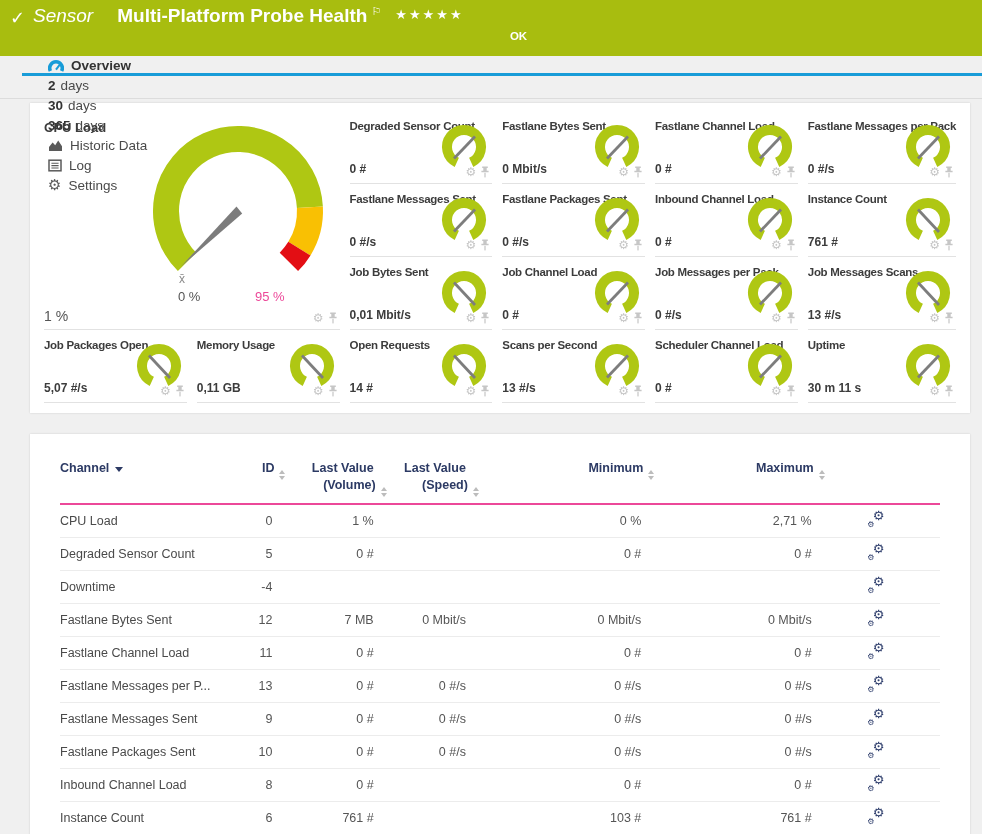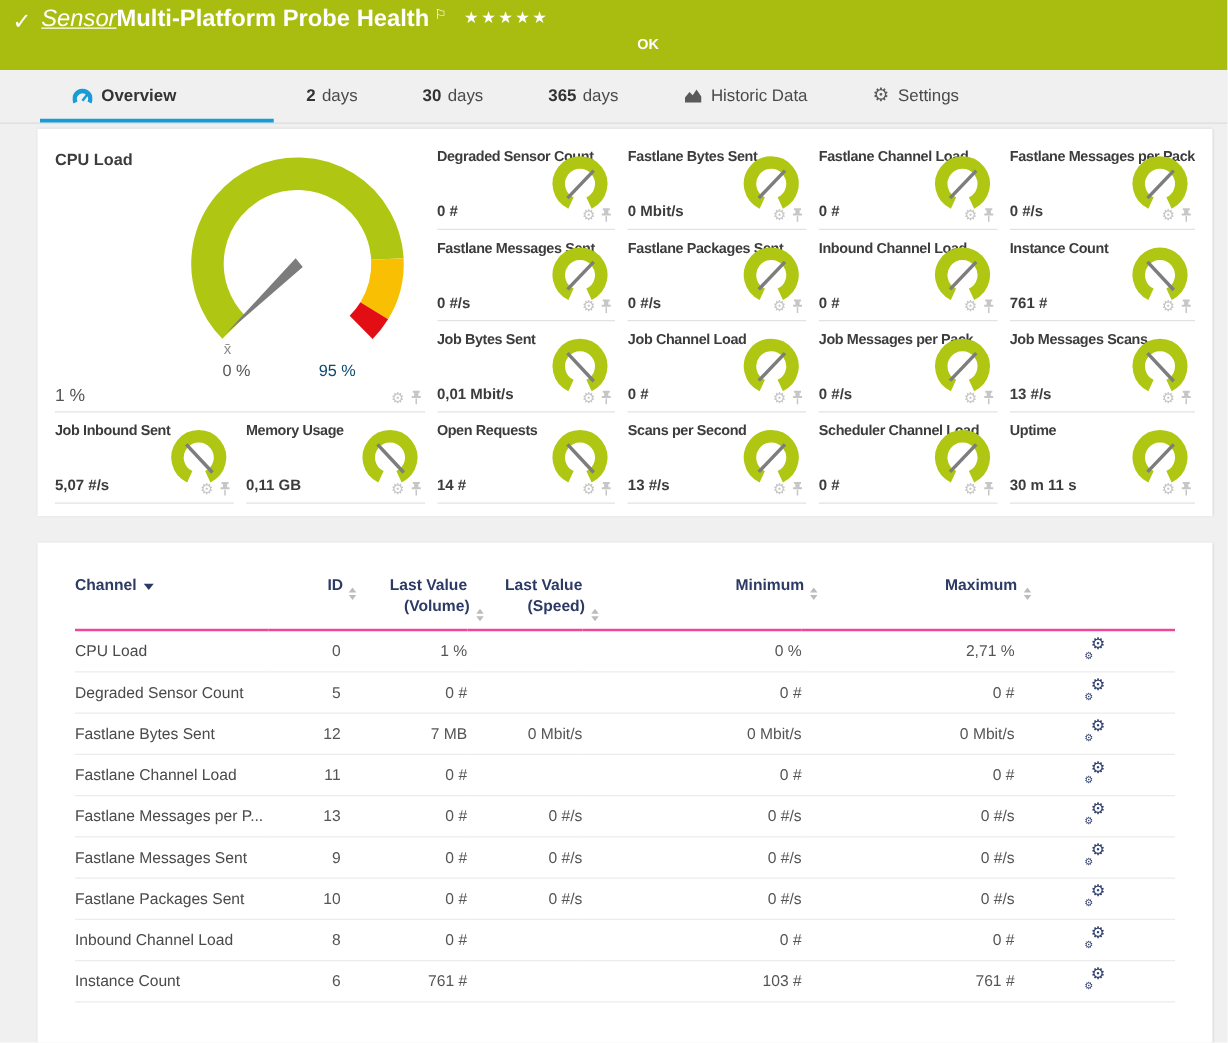--- a/index.html
+++ b/index.html
@@ -5,29 +5,29 @@
   html,body{margin:0;padding:0;}
   body{width:982px;height:834px;overflow:hidden;background:#f0f0f0;
        font-family:"Liberation Sans",sans-serif;color:#444;}
   .u-icon{font-family:"DejaVu Sans",sans-serif;}
 
   
   .topbar{height:56px;background:#a8bd0f;color:#fff;position:relative;}
   .check{position:absolute;left:10px;top:7px;font-size:18px;font-weight:bold;}
   .title-block{margin-left:33px;padding-top:5px;}
   .title-line{font-size:19px;display:flex;align-items:baseline;}
-  .kind{font-style:italic;font-weight:400;margin-right:0;text-decoration:underline;}
+  .kind{font-style:italic;font-weight:400;margin-right:24px;}
   .sensor-title{font-weight:700;}
   .flag{font-size:11px;align-self:flex-start;margin-left:4px;margin-top:0;cursor:pointer;}
   .stars{font-size:13px;letter-spacing:2px;align-self:flex-start;margin-left:14px;margin-top:2px;cursor:pointer;}
   .status{font-size:11.5px;font-weight:700;margin-left:22px;margin-top:3px;text-align:center;}
 
   
-  .tabbar{height:43px;display:flex;align-items:stretch;padding-left:32px;
-          border-bottom:1px solid #dcdcdc;background:#f0f0f0;box-sizing:border-box;}
+  .tabbar{height:43px;display:flex;align-items:stretch;padding-left:22px;
+          border-bottom:1px solid #dcdcdc;background:#f0f0f0;box-sizing:border-box;flex-direction:column;}
   .tab{display:flex;align-items:center;gap:7px;padding:2px 26px 0;font-size:13.5px;
        color:#4a4a4a;cursor:pointer;border-bottom:3px solid transparent;box-sizing:border-box;}
   .tab .num{font-weight:700;color:#333;margin-right:-2px;}
   .tab-ic{display:flex;align-items:center;color:#5a5a5a;}
   .tab.active{border-bottom-color:#189cd8;padding-right:78px;}
   .tab.active .lbl{font-weight:700;color:#333;}
   .tab.active .tab-ic{color:#189cd8;}
 
   
   .panel{margin:0 12px 0 30px;background:#fff;box-shadow:0 0 2px rgba(0,0,0,.14);}
@@ -42,21 +42,21 @@
   .big .tile-title{font-size:13px;letter-spacing:0;}
   .mini-gauge{position:absolute;right:4px;top:11px;}
   .tile-value{position:absolute;left:0;bottom:7px;font-size:12px;font-weight:700;color:#3c3c3c;white-space:nowrap;}
   .big .tile-value{font-size:14px;font-weight:400;color:#555;bottom:5px;}
   .tile-icons{position:absolute;right:2px;bottom:5px;display:flex;align-items:center;gap:4px;color:#c6c6c6;}
   .tile-icons .gear{font-size:12px;line-height:1;cursor:pointer;}
   .tile-icons .pin{display:flex;cursor:pointer;}
 
   .big-gauge-wrap{position:absolute;top:8px;left:84px;width:220px;height:195px;}
   .gmin{position:absolute;left:50px;top:170px;font-size:13px;color:#555;}
-  .gmax{position:absolute;left:127px;top:170px;font-size:13px;color:#0c4a6e;}
+  .gmax{position:absolute;left:127px;top:170px;font-size:13px;color:#ec4899;}
 
   
   .table-panel{margin-top:21px;padding:6px 30px 30px;min-height:420px;}
   table{border-collapse:collapse;width:100%;table-layout:fixed;}
   th{color:#2c3a64;font-size:12.5px;font-weight:700;text-align:right;vertical-align:top;
      padding:20px 0 8px;line-height:1.35;cursor:pointer;}
   th.channel{text-align:left;}
   thead tr{border-bottom:2px solid #ec4899;}
   td{font-size:12.5px;color:#555;text-align:right;height:32px;padding:0;border-bottom:1px solid #ececec;}
   td.channel{text-align:left;color:#4a4a4a;}
@@ -114,20 +114,29 @@
       <div class="tab">
         <span class="tab-ic">
           <svg width="15" height="13" viewBox="0 0 15 13">
             <path d="M1 12 V8 L4.6 3.6 L7.2 6.2 L10.2 1.6 L14 7.2 V12 Z" fill="currentColor"></path>
           </svg>
         </span>
         <span class="lbl">Historic Data</span>
       </div>
       <div class="tab">
         <span class="tab-ic">
+          <svg width="14" height="13" viewBox="0 0 14 13">
+            <rect x="1" y="1.2" width="12" height="10.6" fill="none" stroke="currentColor" stroke-width="1.5"></rect>
+            <path d="M3.4 4.2 h7.2 M3.4 6.6 h7.2 M3.4 9 h7.2" stroke="currentColor" stroke-width="1.1" fill="none"></path>
+          </svg>
+        </span>
+        <span class="lbl">Log</span>
+      </div>
+      <div class="tab">
+        <span class="tab-ic">
           <span class="u-icon" style="font-size:15px;line-height:1">⚙</span>
         </span>
         <span class="lbl">Settings</span>
       </div>
     </nav>
 
   <section class="panel gauges-panel">
     <div class="grid" id="gauge-grid">
       <div class="tile big">
         <div class="tile-title">CPU Load</div>
@@ -352,21 +361,21 @@
             <span class="gear u-icon">⚙</span>
             <span class="pin">
               <svg width="10" height="12" viewBox="0 0 10 12">
                 <path d="M2.2 0.5 h5.6 v1.6 h-1.1 v2.6 h1.9 v1.6 H1.4 V4.7 h1.9 V2.1 H2.2 Z" fill="currentColor"></path>
                 <rect x="4.4" y="6.8" width="1.2" height="4.6" fill="currentColor"></rect>
               </svg>
             </span>
           </div>
         </div>
         <div class="tile">
-          <div class="tile-title">Job Inbound Sent</div>
+          <div class="tile-title">Job Packages Open</div>
           <svg class="mini-gauge" width="48" height="48" viewBox="0 0 48 48">
             <path d="M16.8 40.4 A17 17 0 1 1 31.2 40.4" fill="none" stroke="#afc713" stroke-width="10"></path>
             <line x1="14" y1="14.5" x2="35" y2="37" stroke="#7d7d7d" stroke-width="2.8"></line>
           </svg>
           <div class="tile-value">5,07 #/s</div>
           <div class="tile-icons">
             <span class="gear u-icon">⚙</span>
             <span class="pin">
               <svg width="10" height="12" viewBox="0 0 10 12">
                 <path d="M2.2 0.5 h5.6 v1.6 h-1.1 v2.6 h1.9 v1.6 H1.4 V4.7 h1.9 V2.1 H2.2 Z" fill="currentColor"></path>
@@ -513,20 +522,29 @@
           <tr>
             <td class="channel">Degraded Sensor Count</td>
             <td>5</td>
             <td>0 #</td>
             <td></td>
             <td>0 #</td>
             <td>0 #</td>
             <td class="icon-cell"><span class="edit-ic"><span class="u-icon g1">⚙</span><span class="u-icon g2">⚙</span></span></td>
           </tr>
           <tr>
+            <td class="channel">Downtime</td>
+            <td>-4</td>
+            <td></td>
+            <td></td>
+            <td></td>
+            <td></td>
+            <td class="icon-cell"><span class="edit-ic"><span class="u-icon g1">⚙</span><span class="u-icon g2">⚙</span></span></td>
+          </tr>
+          <tr>
             <td class="channel">Fastlane Bytes Sent</td>
             <td>12</td>
             <td>7 MB</td>
             <td>0 Mbit/s</td>
             <td>0 Mbit/s</td>
             <td>0 Mbit/s</td>
             <td class="icon-cell"><span class="edit-ic"><span class="u-icon g1">⚙</span><span class="u-icon g2">⚙</span></span></td>
           </tr>
           <tr>
             <td class="channel">Fastlane Channel Load</td>

